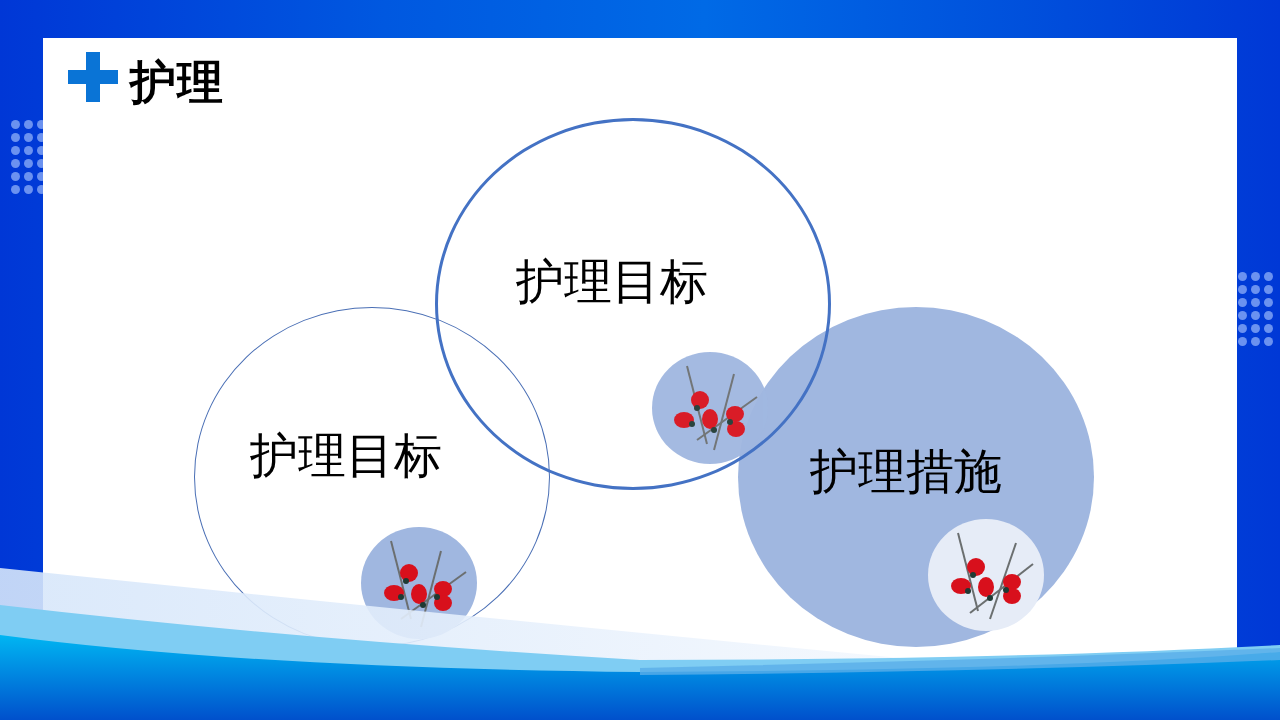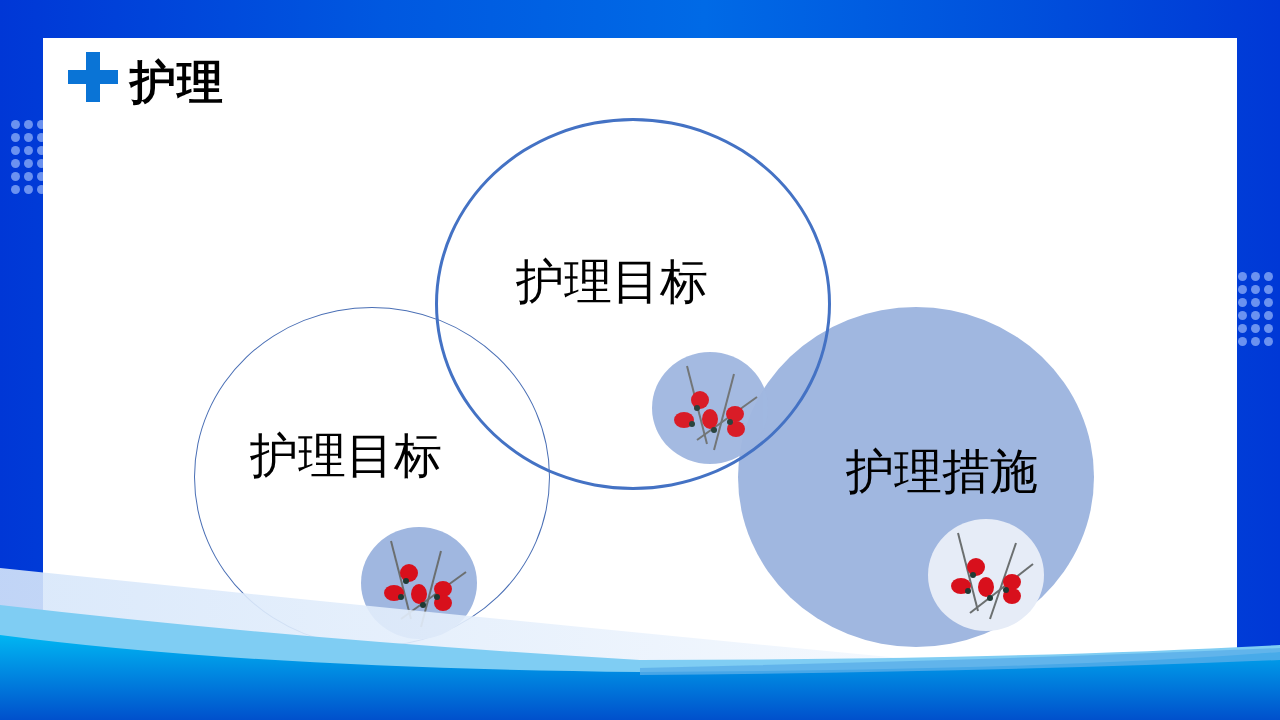--- a/index.html
+++ b/index.html
@@ -34,21 +34,21 @@
     .c-diagnosis { left: 194px; top: 307px; width: 356px; height: 340px; border: 1.5px solid #4a6fb5; background: transparent; }
     .c-goal { left: 435px; top: 118px; width: 396px; height: 372px; border: 3px solid #4472c4; background: transparent; }
     .c-measure { left: 738px; top: 307px; width: 356px; height: 340px; background: #a0b7e0; }
 
     .circle-label {
       position: absolute; font-family: "DejaVu Serif", "Liberation Serif", serif;
       font-size: 48px; color: #000; white-space: nowrap;
     }
     .label-goal { left: 516px; top: 250px; }
     .label-diagnosis { left: 250px; top: 424px; }
-    .label-measure { left: 846px; top: 440px; }
+    .label-measure { left: 810px; top: 440px; }
 
     .flower-badge { position: absolute; border-radius: 50%; overflow: hidden; }
     .fb-1 { left: 361px; top: 527px; width: 116px; height: 112px; background: #a0b7e0; }
     .fb-2 { left: 652px; top: 352px; width: 116px; height: 112px; background: #a0b7e0; opacity: 0.95; }
     .fb-3 { left: 928px; top: 519px; width: 116px; height: 112px; background: #e6ecf7; }
 
     .waves { position: absolute; left: 0; top: 560px; width: 1280px; height: 160px; }
   </style>
 </head>
 <body>

